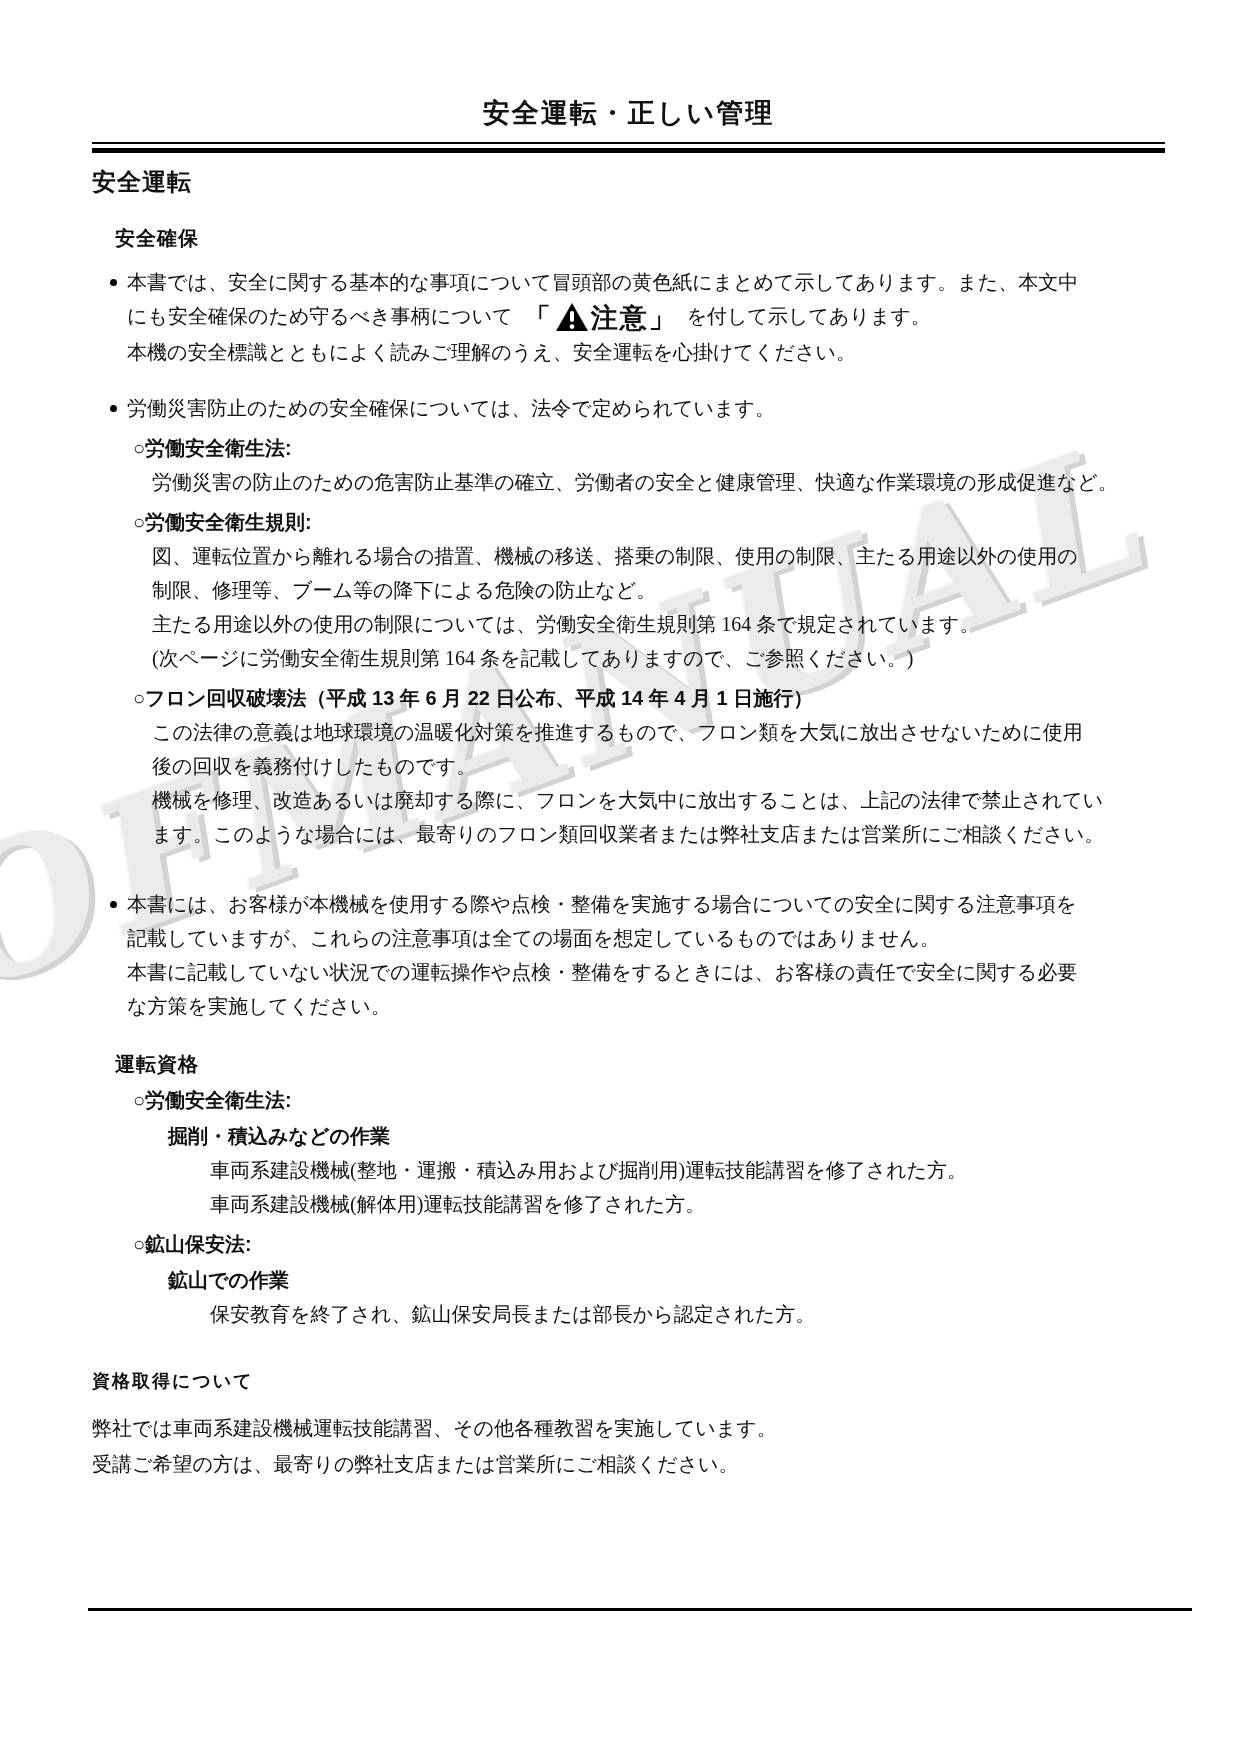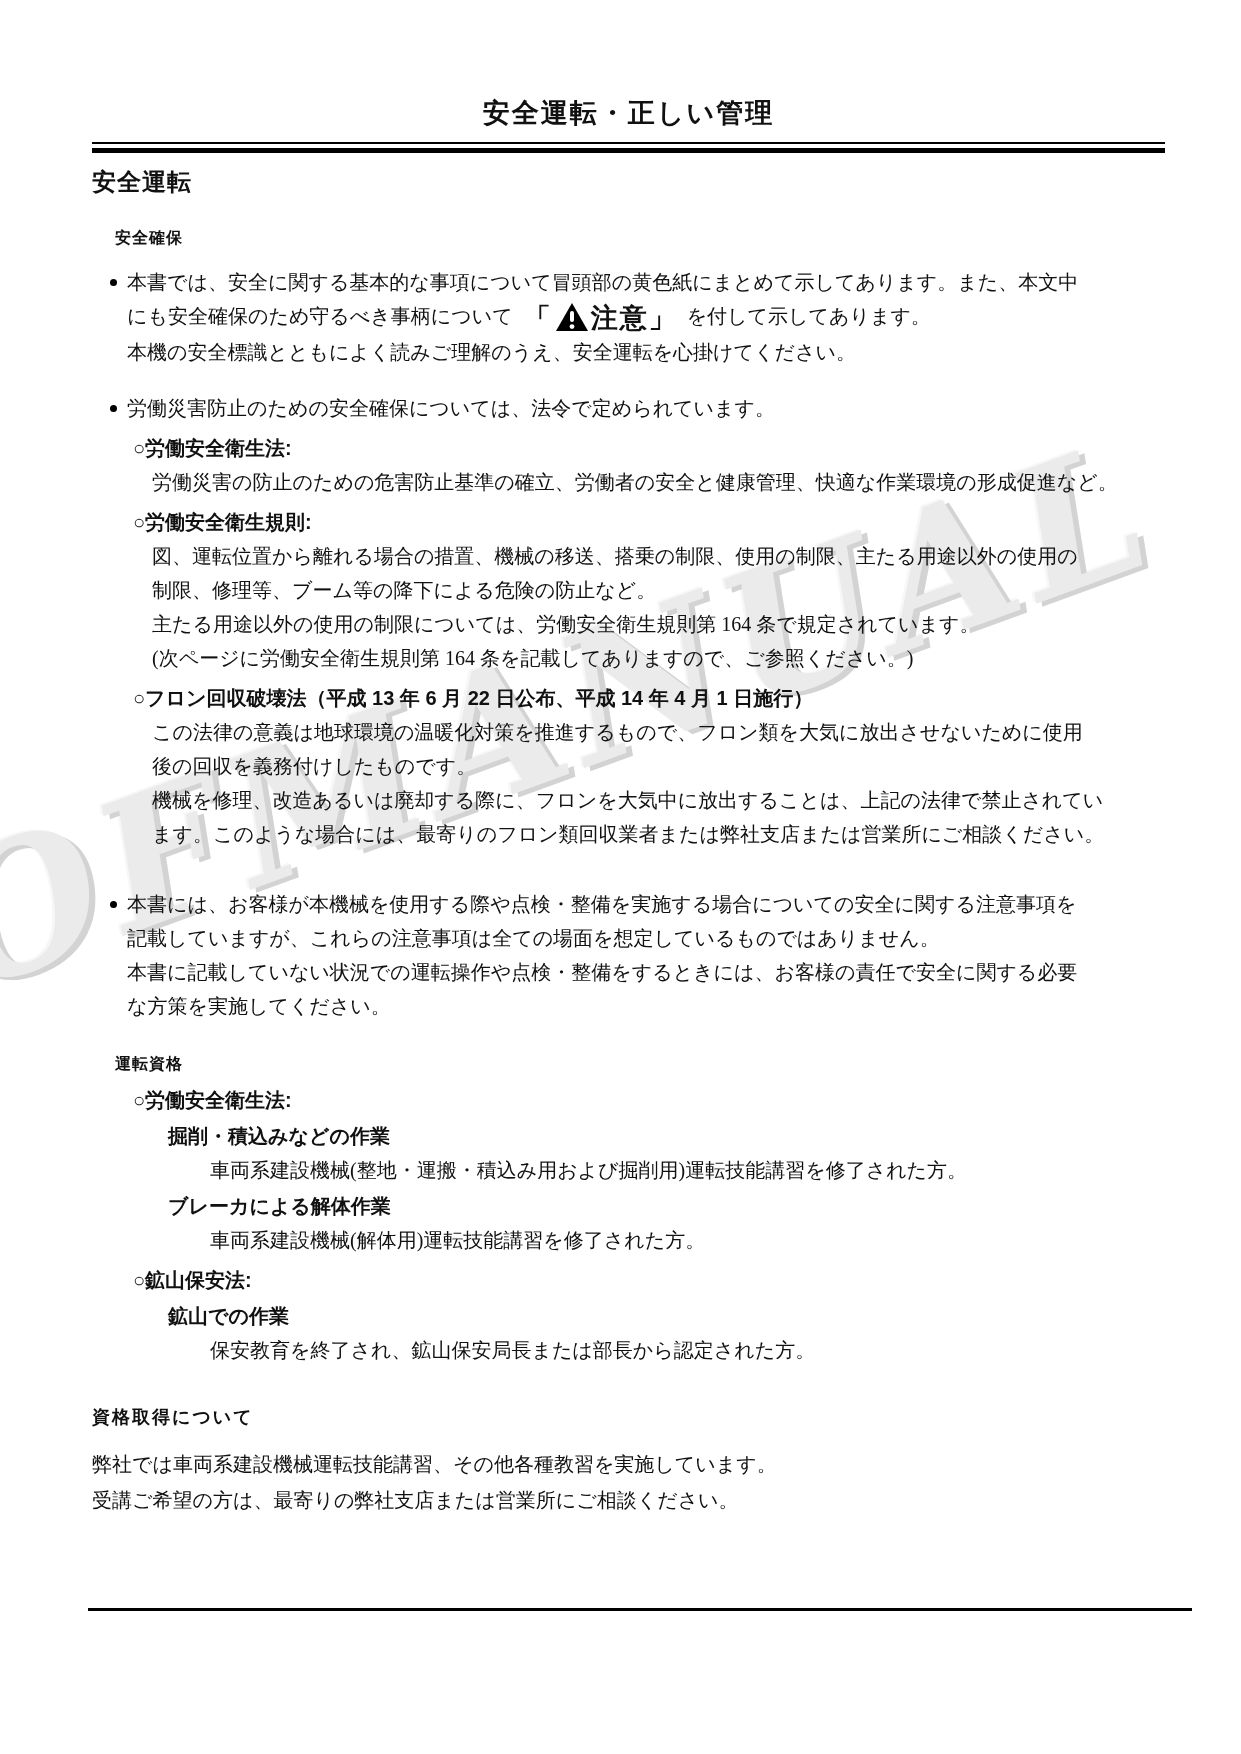--- a/index.html
+++ b/index.html
@@ -50,21 +50,21 @@
   .double-rule{margin-bottom:14px;}
   .rule-thin{height:2px;background:#000;margin-bottom:4px;}
   .rule-thick{height:5px;background:#000;}
   .h1{
     font-family:"Liberation Sans","DejaVu Sans",sans-serif;
     font-weight:bold;font-size:24px;line-height:30px;
     margin:6px 0 0 0;letter-spacing:1px;
   }
   .h2{
     font-family:"Liberation Sans","DejaVu Sans",sans-serif;
-    font-weight:bold;font-size:16px;line-height:26px;
+    font-weight:bold;font-size:20px;line-height:26px;
     margin:28px 0 0 23px;letter-spacing:1px;
   }
   .bullet-row{display:flex;margin:14px 0 0 18px;}
   .bullet-dot{
     flex:0 0 auto;width:7px;height:7px;border-radius:50%;
     background:#000;margin:14px 10px 0 0;
   }
   .bullet-text{flex:1 1 auto;}
   .line{white-space:nowrap;}
   .law-title{
@@ -176,21 +176,20 @@
         <div class="line">な方策を実施してください。</div>
       </div>
     </div>
 
     <div class="h2">運転資格</div>
 
 
     <div class="line law-title">○労働安全衛生法:</div>
     <div class="line work-title">掘削・積込みなどの作業</div>
     <div class="line work-body">車両系建設機械(整地・運搬・積込み用および掘削用)運転技能講習を修了された方。</div>
-    <div class="line work-title">ブレーカによる解体作業</div>
     <div class="line work-body">車両系建設機械(解体用)運転技能講習を修了された方。</div>
     <div class="line law-title">○鉱山保安法:</div>
     <div class="line work-title">鉱山での作業</div>
     <div class="line work-body">保安教育を終了され、鉱山保安局長または部長から認定された方。</div>
 
     <div class="big-h">資格取得について</div>
 
     <div class="closing">
       <div class="line">弊社では車両系建設機械運転技能講習、その他各種教習を実施しています。</div>
       <div class="line">受講ご希望の方は、最寄りの弊社支店または営業所にご相談ください。</div>

